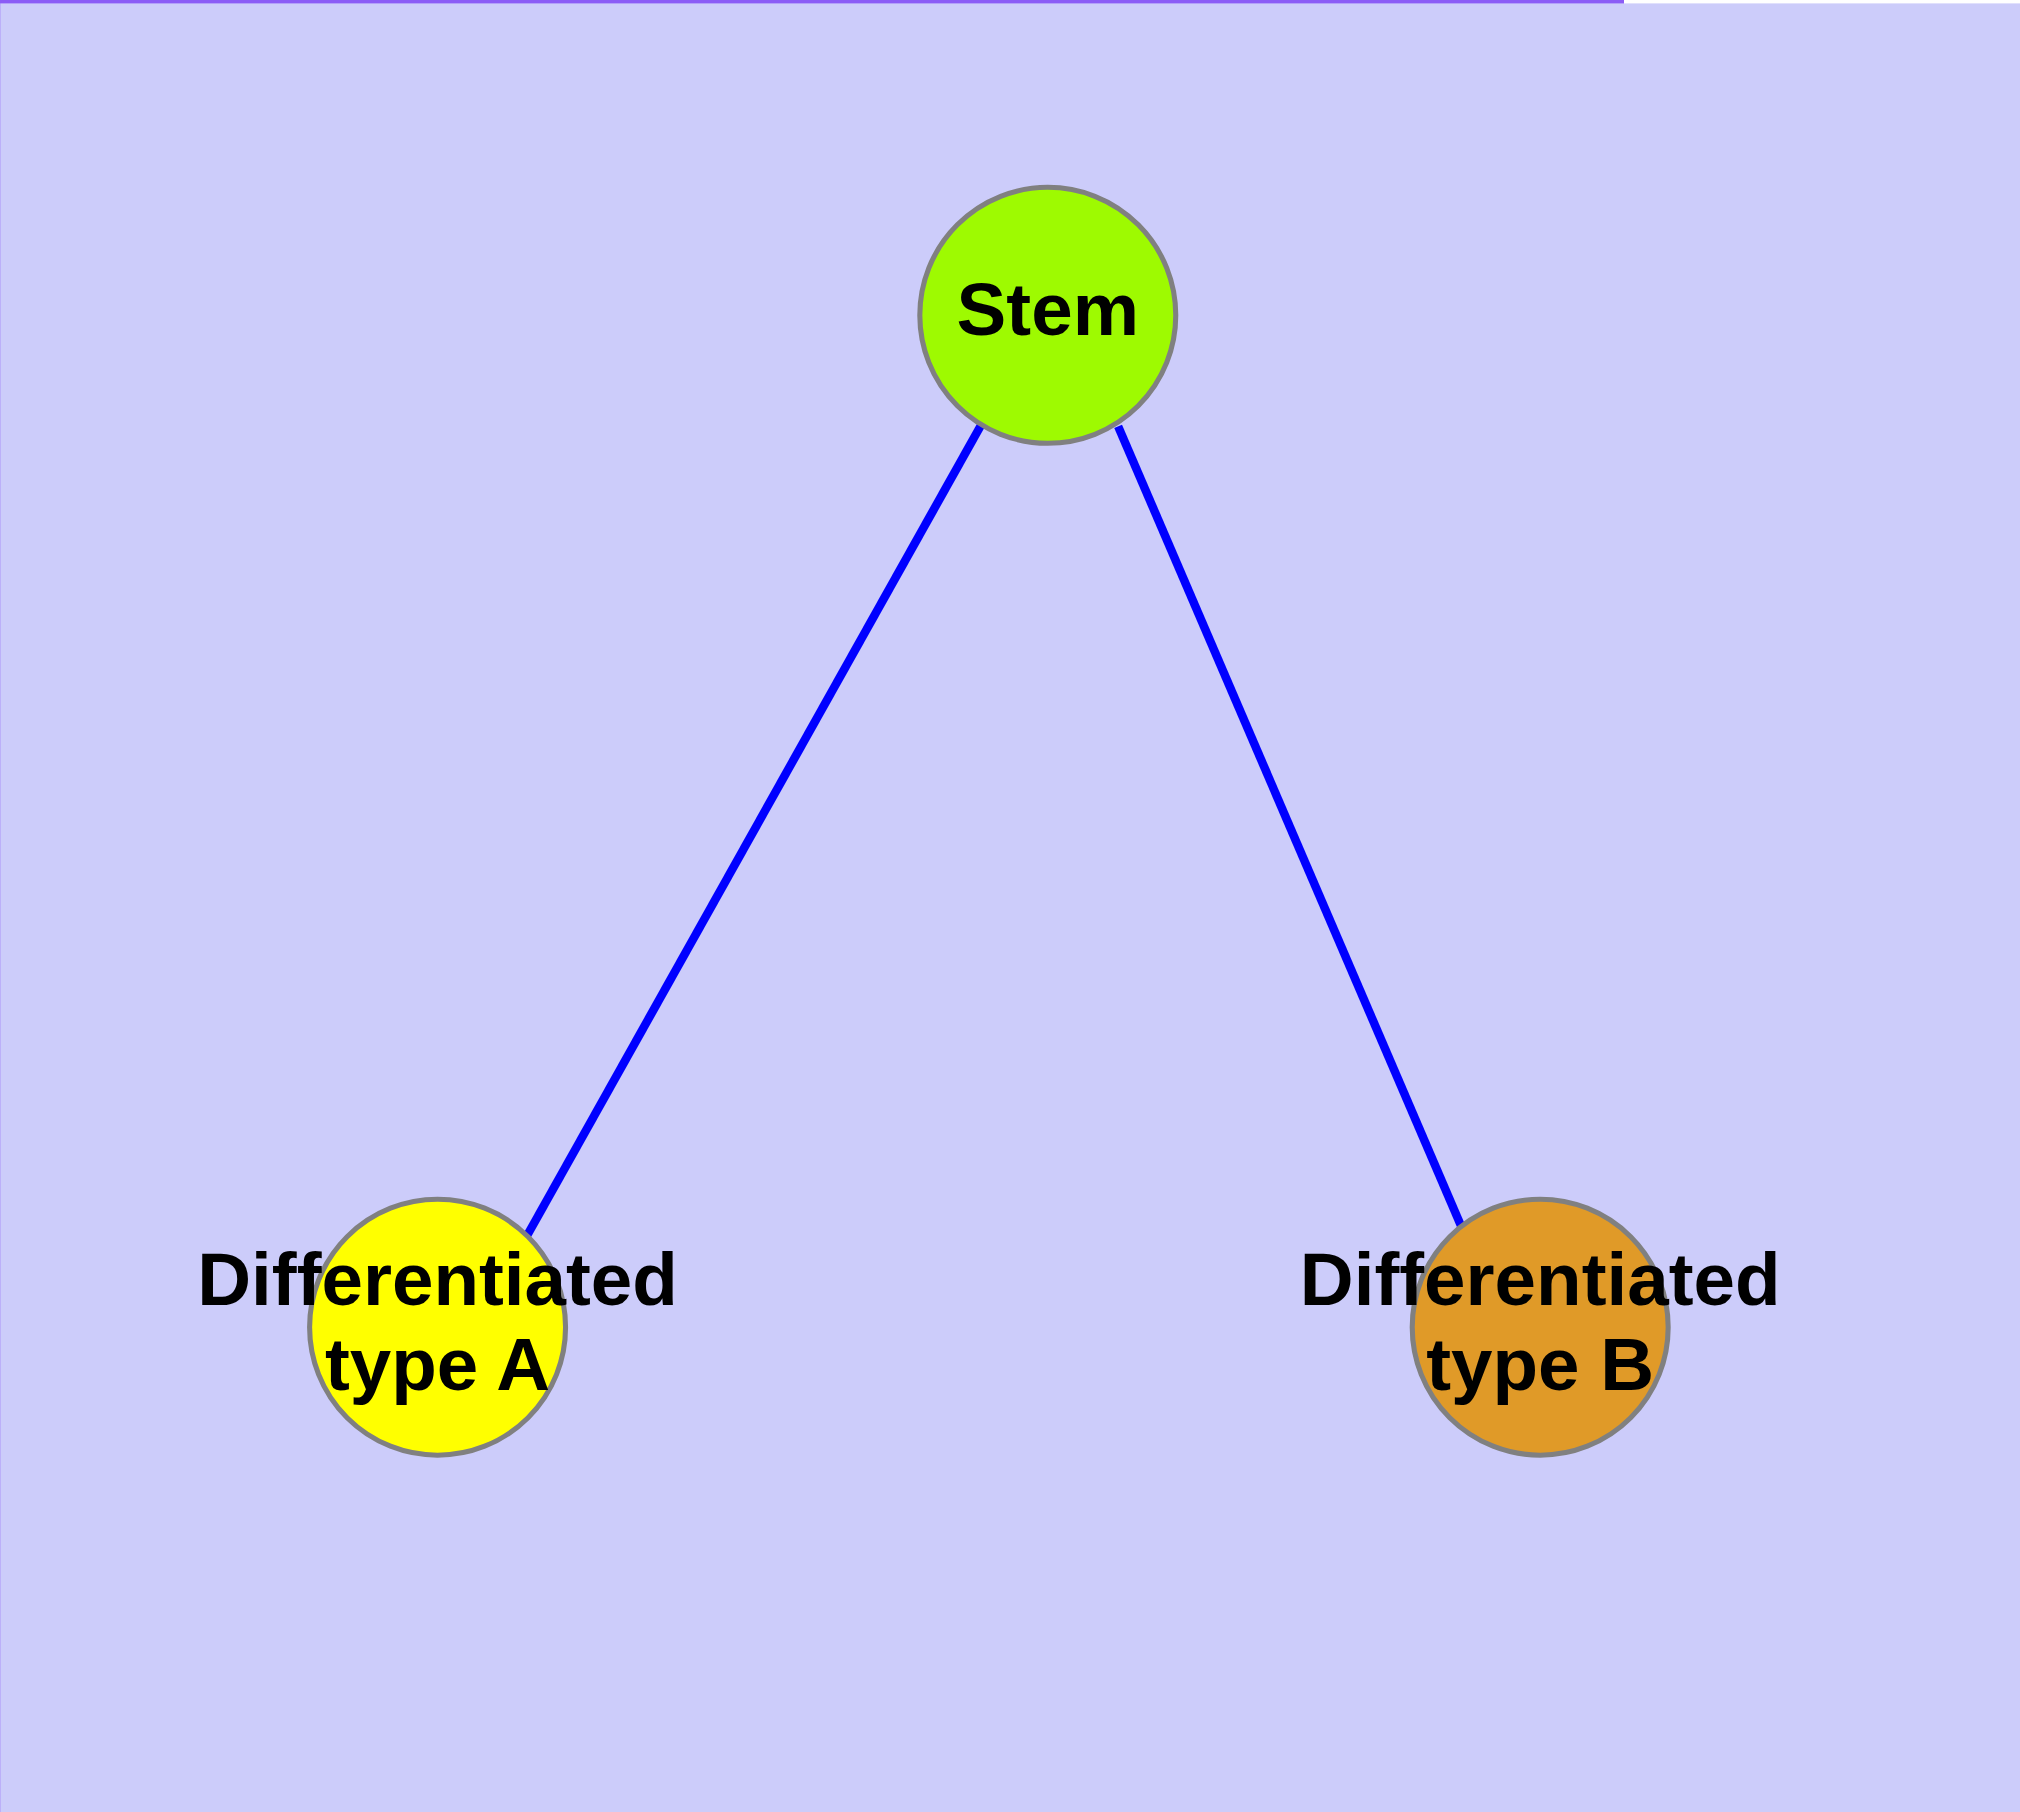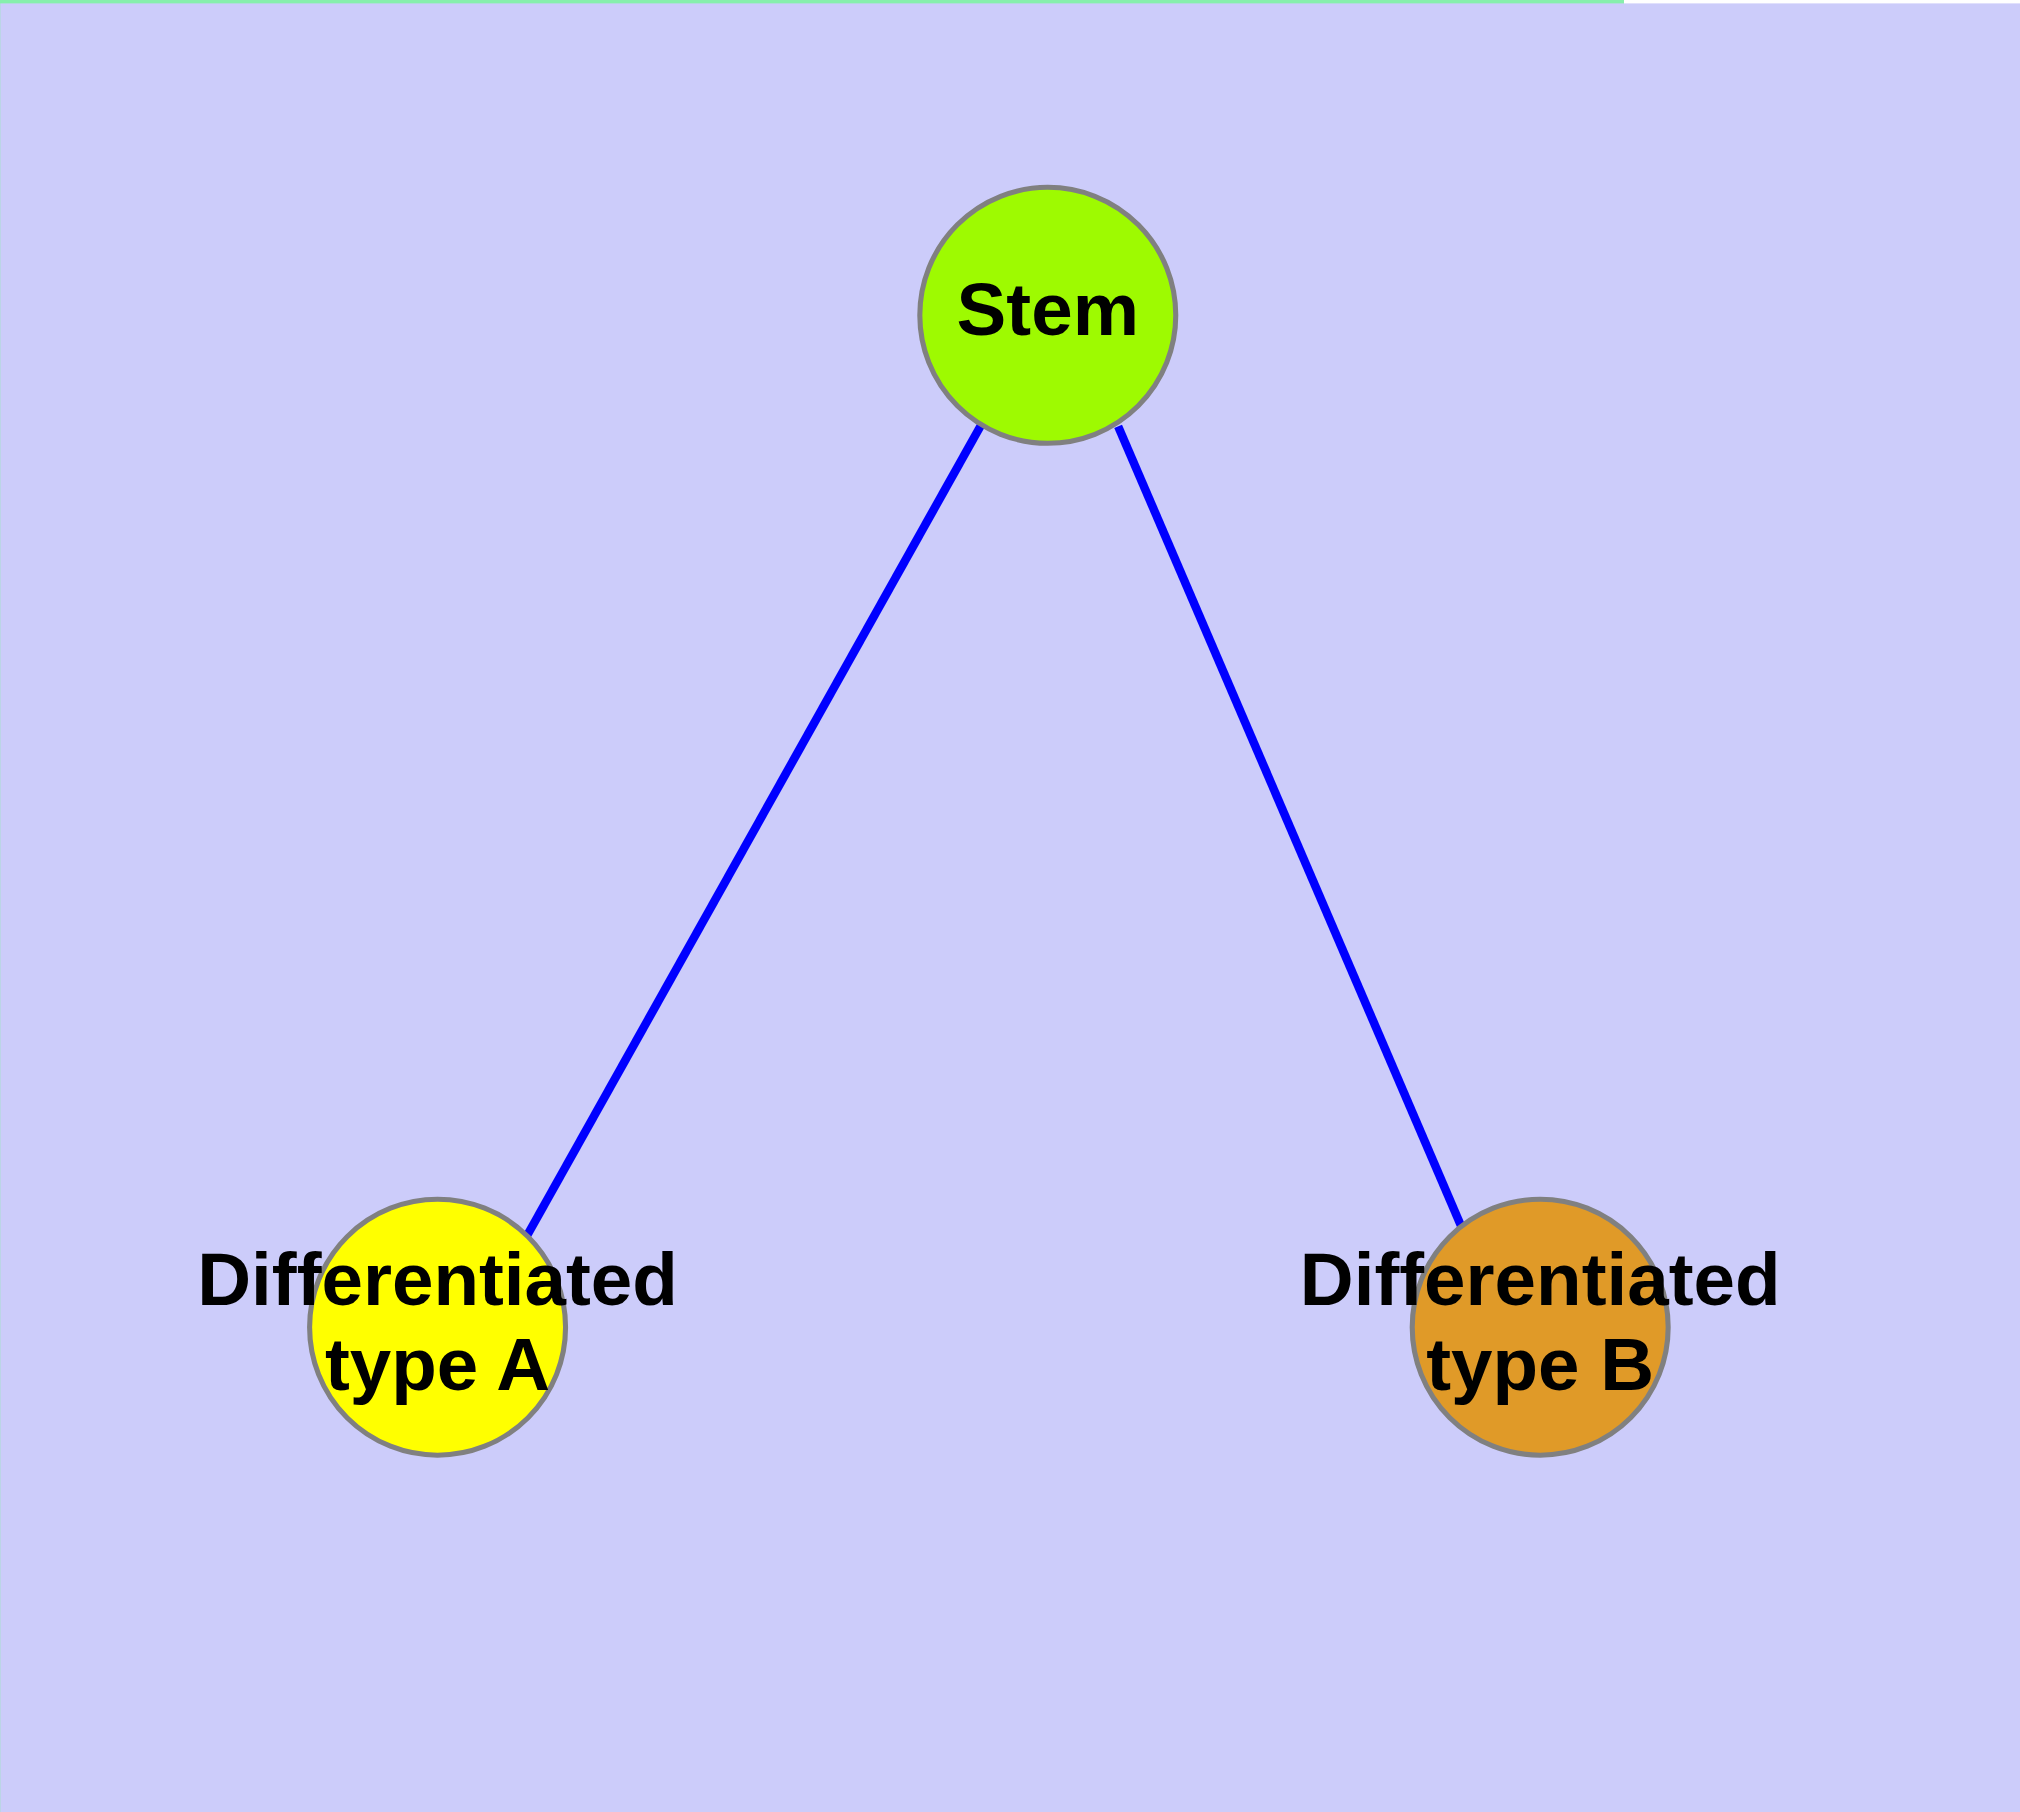--- a/index.html
+++ b/index.html
@@ -31,21 +31,21 @@
     font-weight: bold;
     fill: #000000;
     text-anchor: middle;
     dominant-baseline: middle;
     paint-order: normal;
   }
 </style>
 </head>
 <body style="width: 2021px; height: 1812px;">
 
-<div id="graph-canvas" style="width: 1624px; height: 1812px; background: #86efac;">
+<div id="graph-canvas" style="width: 1624px; height: 1812px; background: #8b5cf6;">
   <svg id="graph-svg" width="2021" height="1812" viewBox="0 0 2384 2138" xmlns="http://www.w3.org/2000/svg">
 
     <rect id="bg-rect" x="0" y="4" width="2384" height="2134" fill="#ccccfa"></rect>
 
     <g id="edges-layer">
       <line class="edge" id="edge-0" stroke-linecap="butt" x1="1157" y1="502" x2="621" y2="1459" stroke="#0000ff" stroke-width="10"></line>
       <line class="edge" id="edge-1" stroke-linecap="butt" x1="1319" y1="503" x2="1726" y2="1452" stroke="#0000ff" stroke-width="10"></line>
     </g>
 
     <g id="nodes-layer">

